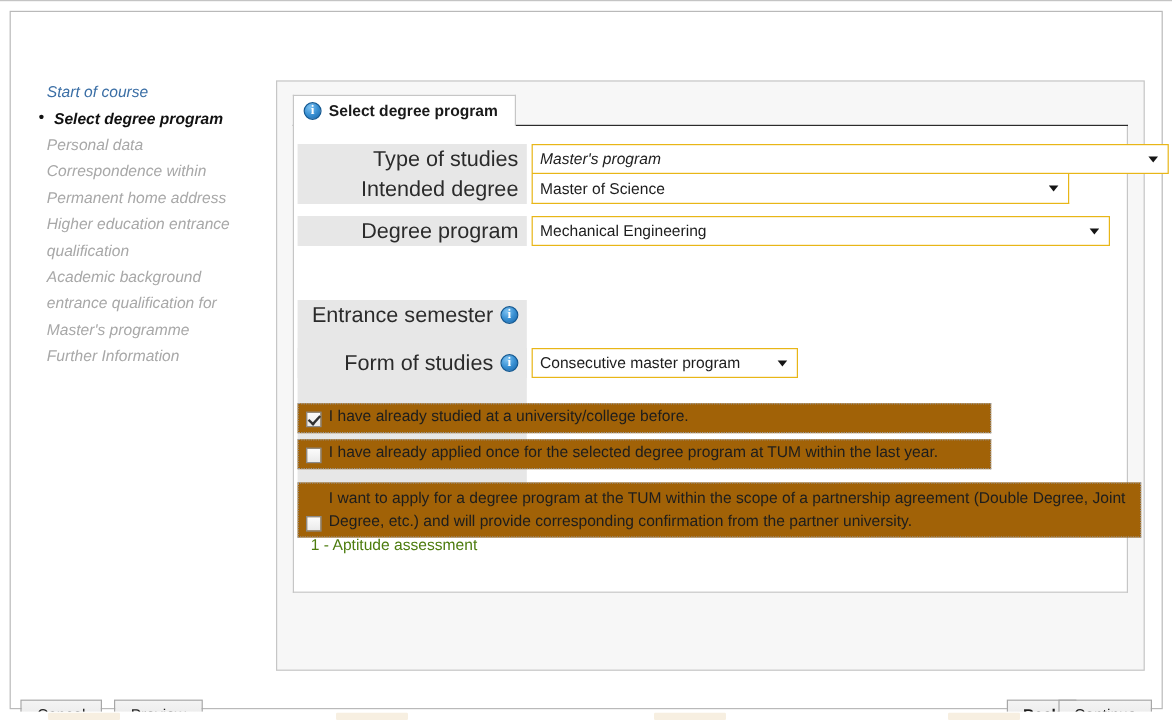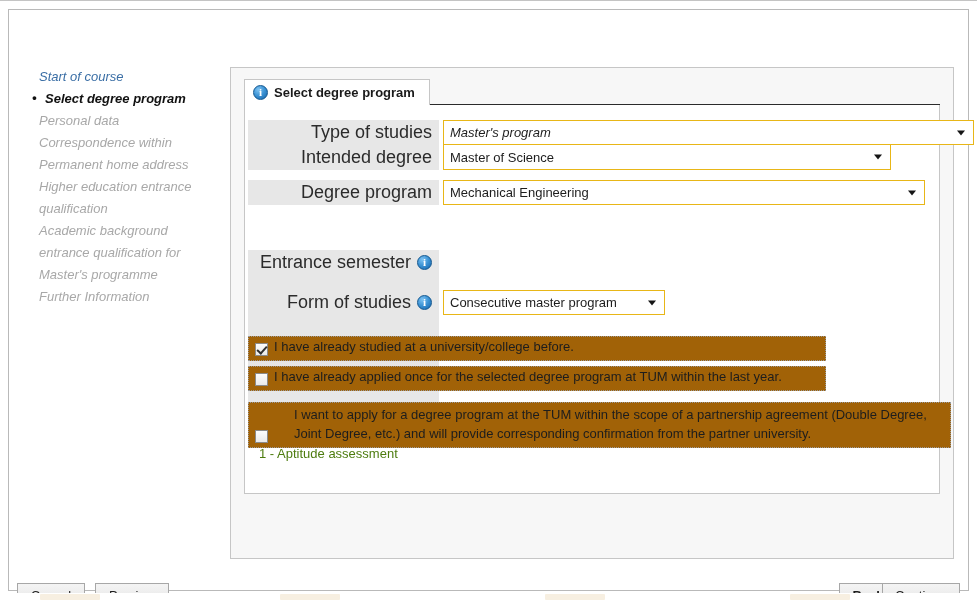--- a/index.html
+++ b/index.html
@@ -421,21 +421,21 @@
       <div class="check-row" style="left:3px; top:232px; width:578px; height:25px;">
         <span class="cbx checked"></span>
         <span class="check-text">I have already studied at a university/college before.</span>
       </div>
 
       <div class="check-row" style="left:3px; top:262px; width:578px; height:25px;">
         <span class="cbx"></span>
         <span class="check-text">I have already applied once for the selected degree program at TUM within the last year.</span>
       </div>
 
-      <div class="check-row" style="left:3px; top:298px; width:703px; height:46px;gap:20px;">
+      <div class="check-row" style="left:3px; top:298px; width:703px; height:46px;">
         <span class="cbx"></span>
         <span class="check-text" style="padding-left:0;">I want to apply for a degree program at the TUM within the scope of a partnership agreement (Double Degree, Joint Degree, etc.) and will provide corresponding confirmation from the partner university.</span>
       </div>
 
     </div>
   </div>
 
   <div id="footer">
     <div class="btn" id="btn-cancel">Cancel</div>
     <div class="btn" id="btn-preview">Preview</div>

